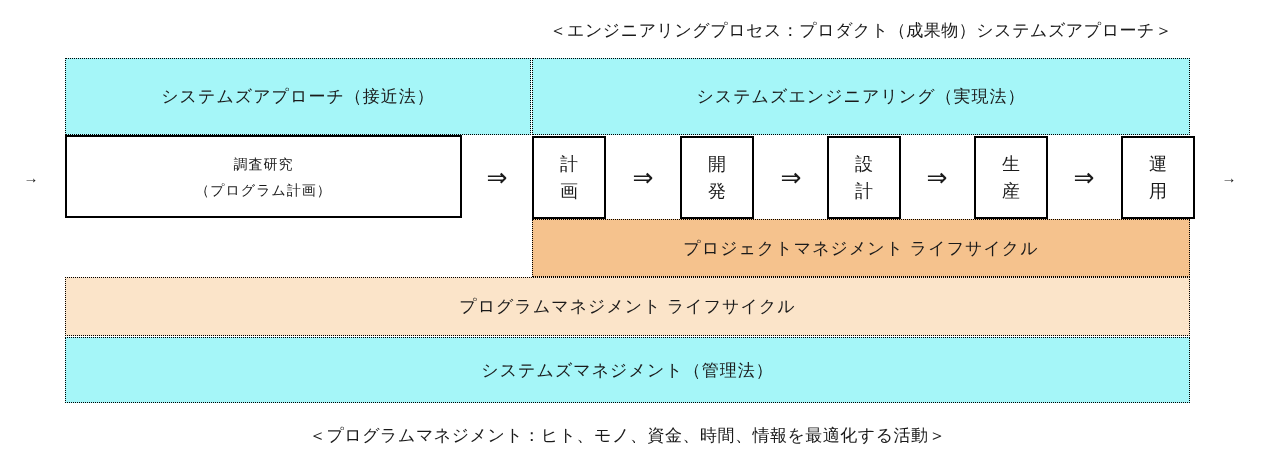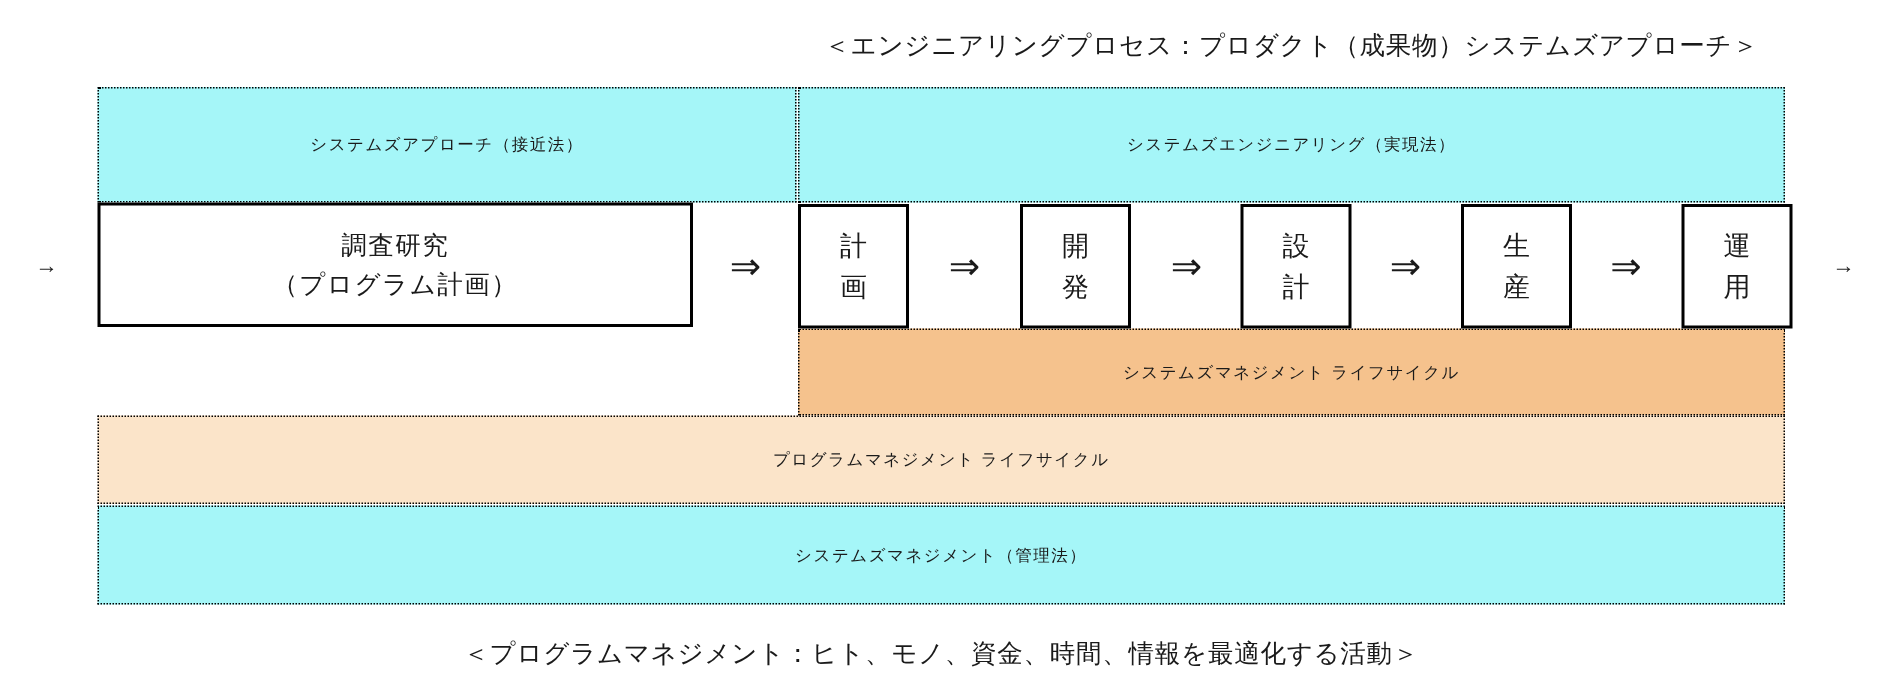--- a/index.html
+++ b/index.html
@@ -22,41 +22,41 @@
     font-size: 17px;
     letter-spacing: 0.5px;
     white-space: nowrap;
   }
   .band {
     position: absolute;
     border: 1px dotted #000000;
     display: flex;
     align-items: center;
     justify-content: center;
-    font-size: 11px;
+    font-size: 17px;
     letter-spacing: 1px;
     box-sizing: border-box;
   }
   .band-cyan   { background: #a5f6f8; }
   .band-orange { background: #f5c28d; }
   .band-peach  { background: #fbe4c9; }
   .solid-box {
     position: absolute;
     background: #ffffff;
     border: 2px solid #000000;
     display: flex;
     flex-direction: column;
     align-items: center;
     justify-content: center;
     box-sizing: border-box;
     z-index: 2;
   }
   .research {
     left: 65px; top: 135px; width: 397px; height: 83px;
-    font-size: 17px; line-height: 26px; letter-spacing: 1px;
+    font-size: 14px; line-height: 26px; letter-spacing: 1px;
   }
   .stage {
     top: 136px; width: 74px; height: 83px;
     font-size: 18px; line-height: 27px;
   }
   .arrow {
     position: absolute;
     top: 136px; height: 83px; width: 34px;
     display: flex;
     align-items: center;
@@ -125,21 +125,21 @@
   <div class="solid-box stage" style="left:1121px;">
     <span class="line">運</span>
     <span class="line">用</span>
   </div>
 
   <div class="arrow arrow-io" style="left:1212px;">
     <span>→</span>
   </div>
 
   <div class="band band-orange" style="left:532px; top:219px; width:658px; height:58px;">
-    <span>システムズマネジメント ライフサイクル</span>
+    <span>プロジェクトマネジメント ライフサイクル</span>
   </div>
   <div class="band band-peach" style="left:65px; top:277px; width:1125px; height:59px;font-family:Liberation Serif, serif;">
     <span>プログラムマネジメント ライフサイクル</span>
   </div>
   <div class="band band-cyan" style="left:65px; top:337px; width:1125px; height:66px;">
     <span>システムズマネジメント（管理法）</span>
   </div>
 
   <div class="caption" style="left:65px; width:1125px; top:424px;">＜プログラムマネジメント：ヒト、モノ、資金、時間、情報を最適化する活動＞</div>
 

